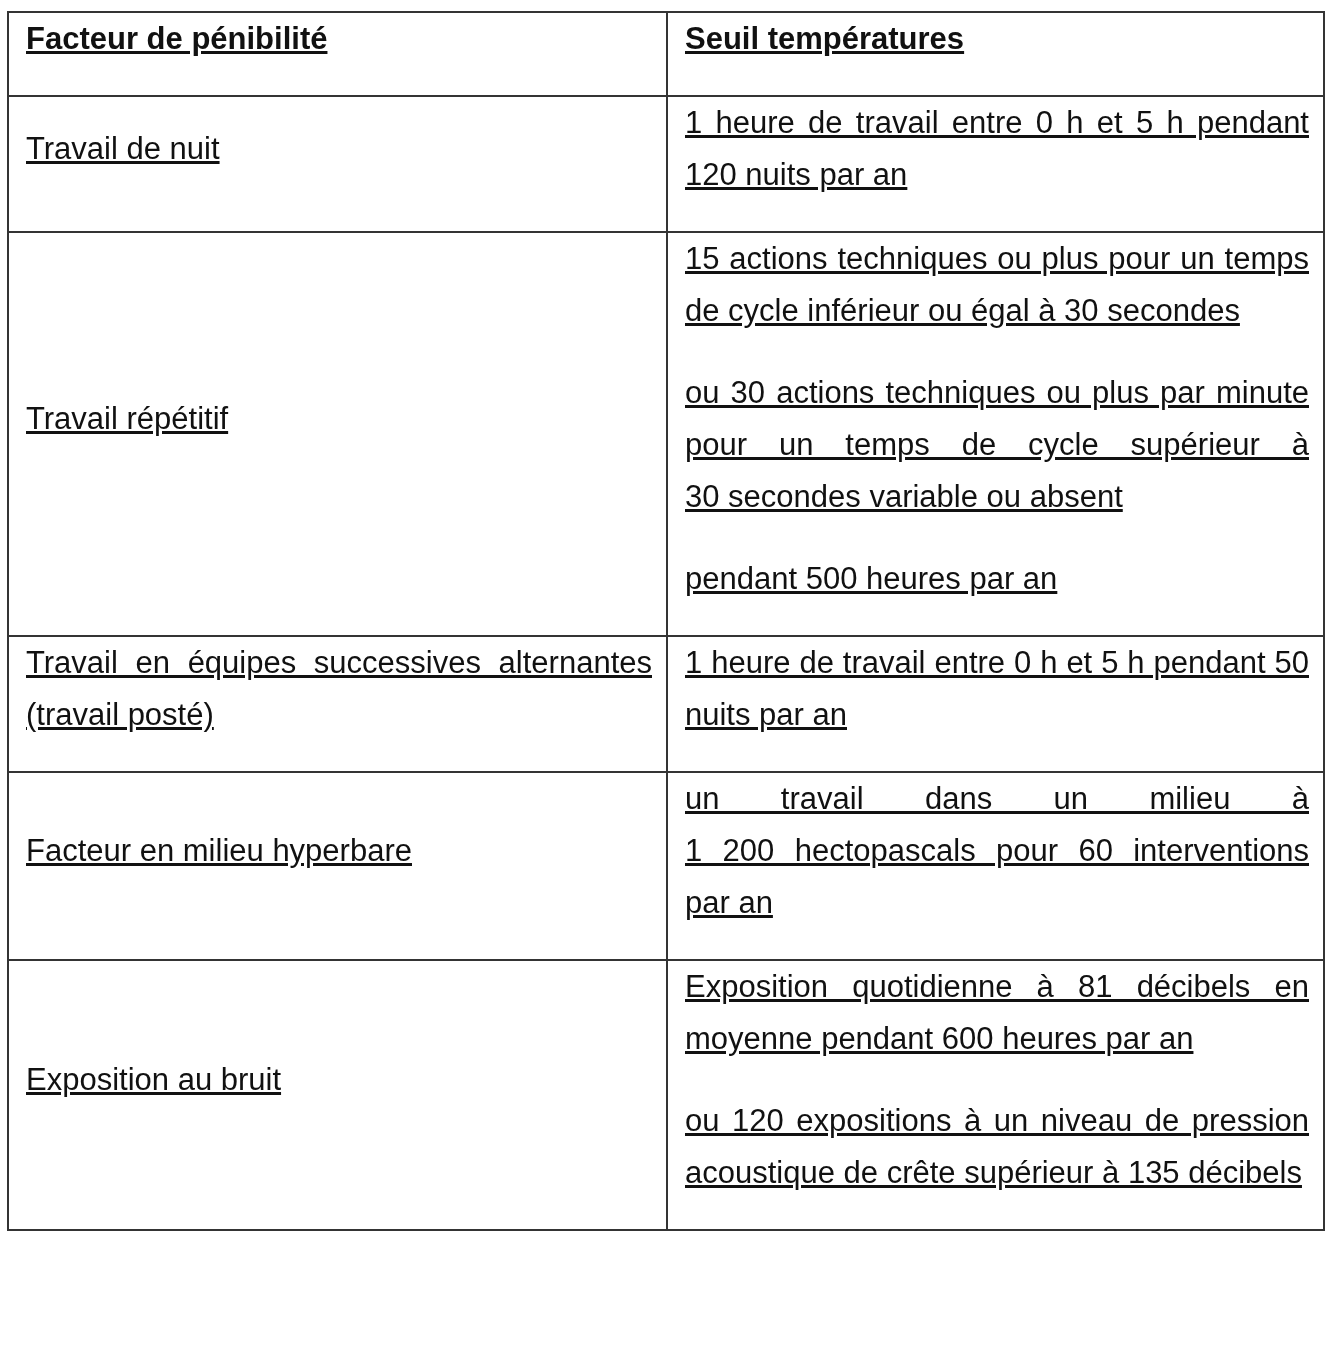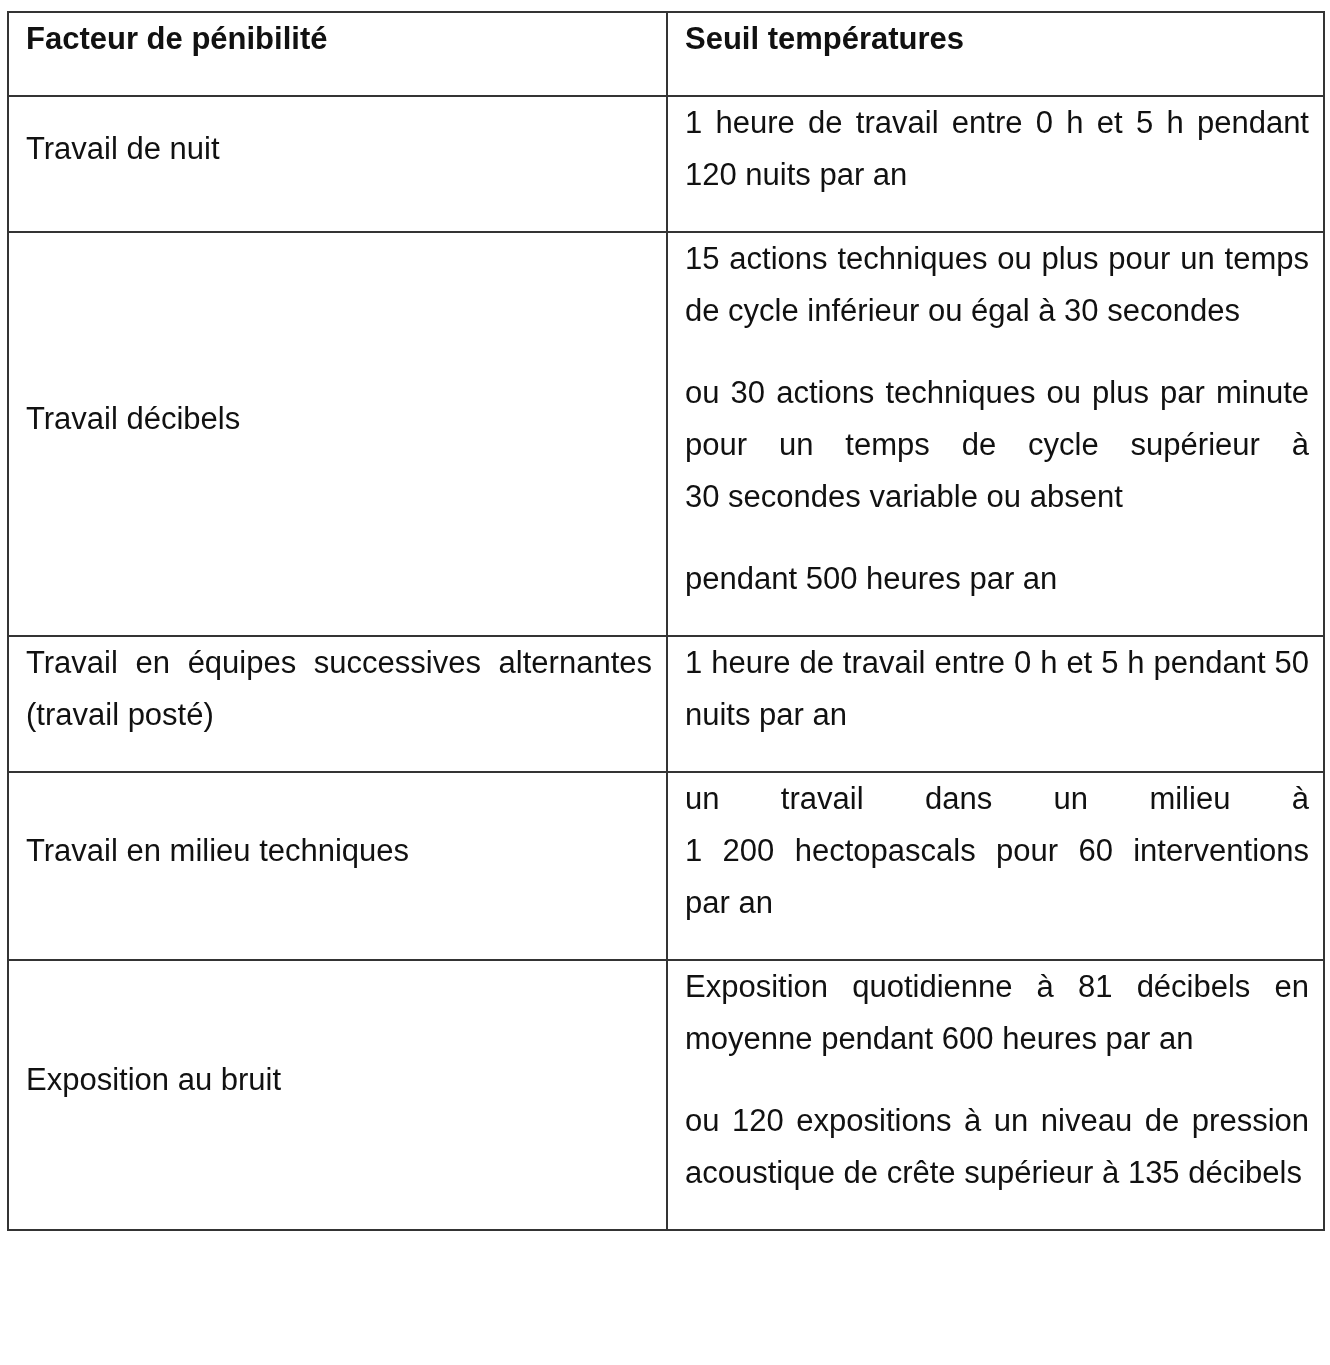--- a/index.html
+++ b/index.html
@@ -20,20 +20,21 @@
     top: 11px;
     width: 1316px;
   }
   col.c-factor   { width: 659px; }
   col.c-threshold{ width: 657px; }
   th, td {
     border: 2px solid #343434;
     vertical-align: middle;
     padding: 0 14px 0 17px;
     overflow: hidden;
+    text-decoration: underline;
   }
   th {
     text-align: left;
     font-weight: bold;
   }
   th p, td p {
     margin: 0 0 30px 0;
     font-size: 31px;
     line-height: 52px;
   }
@@ -72,41 +73,41 @@
       <td class="cell-factor">
         <p>Travail de nuit</p>
       </td>
       <td class="cell-threshold">
         <p>1 heure de travail entre 0&nbsp;h et 5&nbsp;h pendant 120 nuits par an</p>
       </td>
     </tr>
 
     <tr class="r-repetitif">
       <td class="cell-factor">
-        <p>Travail décibels</p>
+        <p>Travail répétitif</p>
       </td>
       <td class="cell-threshold">
         <p>15 actions techniques ou plus pour un temps de cycle inférieur ou égal à 30&nbsp;secondes</p>
         <p>ou 30 actions techniques ou plus par minute pour un temps de cycle supérieur à 30&nbsp;secondes variable ou absent</p>
         <p>pendant 500 heures par an</p>
       </td>
     </tr>
 
     <tr class="r-equipes">
       <td class="cell-factor">
         <p>Travail en équipes successives alternantes (travail posté)</p>
       </td>
       <td class="cell-threshold">
         <p>1 heure de travail entre 0&nbsp;h et 5&nbsp;h pendant 50 nuits par an</p>
       </td>
     </tr>
 
     <tr class="r-hyperbare">
       <td class="cell-factor">
-        <p>Travail en milieu techniques</p>
+        <p>Facteur en milieu hyperbare</p>
       </td>
       <td class="cell-threshold">
         <p>un travail dans un milieu à 1&nbsp;200&nbsp;hectopascals pour 60&nbsp;interventions par&nbsp;an</p>
       </td>
     </tr>
 
     <tr class="r-bruit">
       <td class="cell-factor">
         <p>Exposition au bruit</p>
       </td>

